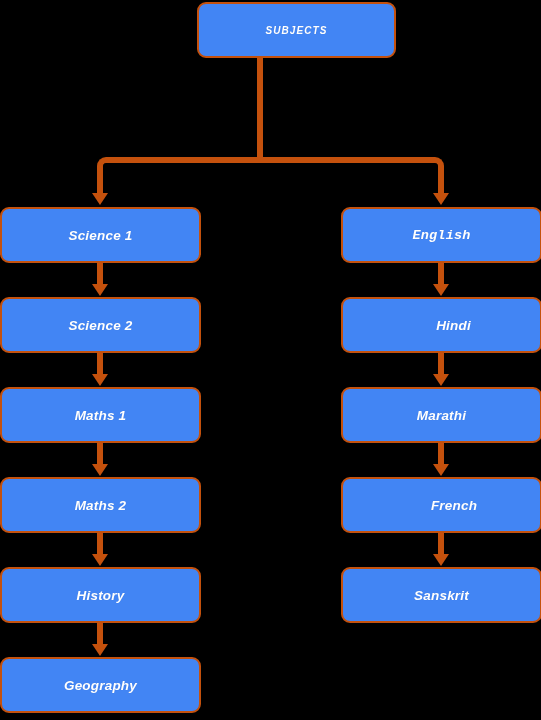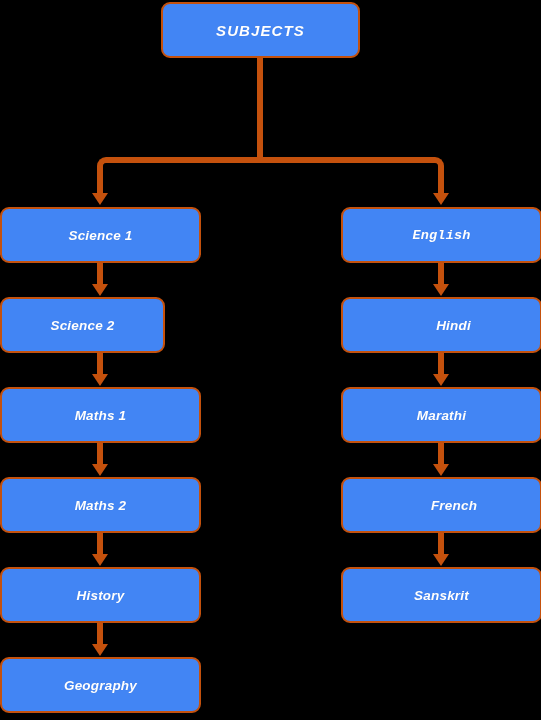--- a/index.html
+++ b/index.html
@@ -33,22 +33,23 @@
     font-style: italic;
     font-size: 13.5px;
     letter-spacing: 0.2px;
     text-shadow: 0 0 1px rgba(0,0,0,0.12);
   }
   .node-label {
     display: block;
     white-space: nowrap;
   }
   .node.root {
-    font-size: 15px;
+    font-size: 10px;
     letter-spacing: 1.1px;
+    margin-left: 36px;
   }
   
   .edge-v {
     position: absolute;
     background: #c4510d;
     width: 6px;
   }
   .edge-h {
     position: absolute;
     background: #c4510d;
@@ -99,21 +100,21 @@
 
   <div class="edge-v" style="left:97px; top:168px; height:26px;"></div>
   <div class="arrowhead" style="left:92px; top:193px;"></div>
 
   <div class="edge-v" style="left:438px; top:168px; height:26px;"></div>
   <div class="arrowhead" style="left:433px; top:193px;"></div>
 
   <div class="node" style="left:0px; top:207px; width:201px; height:56px;">
     <span class="node-label">Science 1</span>
   </div>
-  <div class="node" style="left:0px; top:297px; width:165px; height:56px;">
+  <div class="node" style="left:0px; top:297px; width:201px; height:56px;">
     <span class="node-label">Science 2</span>
   </div>
   <div class="node" style="left:0px; top:387px; width:201px; height:56px;">
     <span class="node-label">Maths 1</span>
   </div>
   <div class="node" style="left:0px; top:477px; width:201px; height:56px;">
     <span class="node-label">Maths 2</span>
   </div>
   <div class="node" style="left:0px; top:657px; width:201px; height:56px;">
     <span class="node-label">Geography</span>

